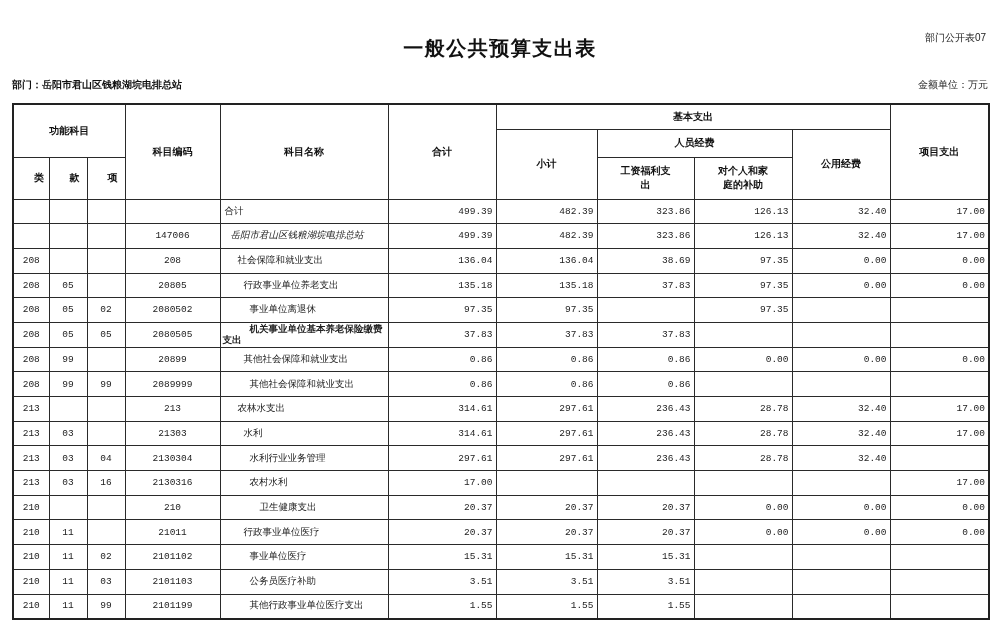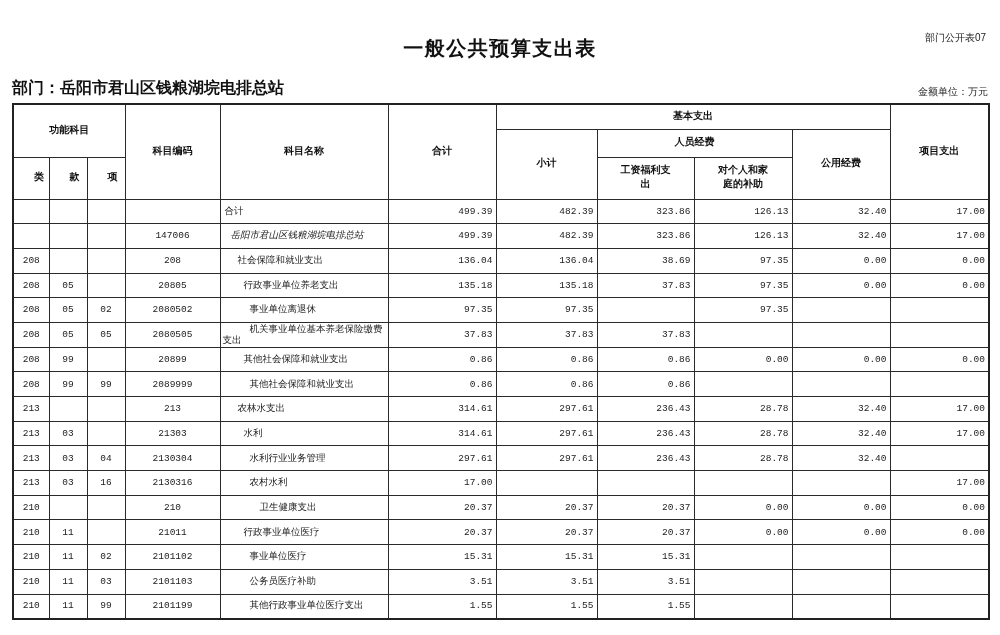--- a/index.html
+++ b/index.html
@@ -23,37 +23,37 @@
     font-family: "Liberation Sans", sans-serif;
     font-size: 20px; font-weight: bold; letter-spacing: 1.5px;
     color: #111;
   }
   .meta-row {
     position: absolute; top: 78px; left: 12px; right: 12px;
     display: flex; justify-content: space-between; align-items: flex-end;
   }
   .meta-left {
     font-family: "Liberation Sans", sans-serif;
-    font-size: 16px; font-weight: bold; color: #111;
+    font-size: 10px; font-weight: bold; color: #111;
   }
   .meta-right { font-size: 10px; color: #222; }
 
   table.budget {
     position: absolute; top: 103px; left: 12px;
     width: 976px;
     border-collapse: collapse;
     table-layout: fixed;
     border: 2px solid #222;
   }
   .budget th, .budget td {
     border: 1px solid #2a2a2a;
     overflow: hidden;
   }
   .budget thead th {
-    font-family: Liberation Mono, monospace;
+    font-family: Liberation Serif, serif;
     font-weight: bold;
     font-size: 10px;
     text-align: center;
     vertical-align: middle;
     line-height: 1.45;
     padding: 0 20px;
     background: #ffffff;
     color: #111;
   }
   .budget thead tr.hr1 { height: 25px; }
@@ -198,21 +198,21 @@
         <td class="num"></td>
         <td class="num">97.35</td>
         <td class="num"></td>
         <td class="num"></td>
       </tr>
       <tr>
         <td class="code">208</td>
         <td class="code">05</td>
         <td class="code">05</td>
         <td class="code">2080505</td>
-        <td class="name" style="text-indent: 27px;">机关事业单位基本养老保险缴费支出</td>
+        <td class="name" style="text-indent: 27px; font-weight: bold;">机关事业单位基本养老保险缴费支出</td>
         <td class="num">37.83</td>
         <td class="num">37.83</td>
         <td class="num">37.83</td>
         <td class="num"></td>
         <td class="num"></td>
         <td class="num"></td>
       </tr>
       <tr>
         <td class="code">208</td>
         <td class="code">99</td>

